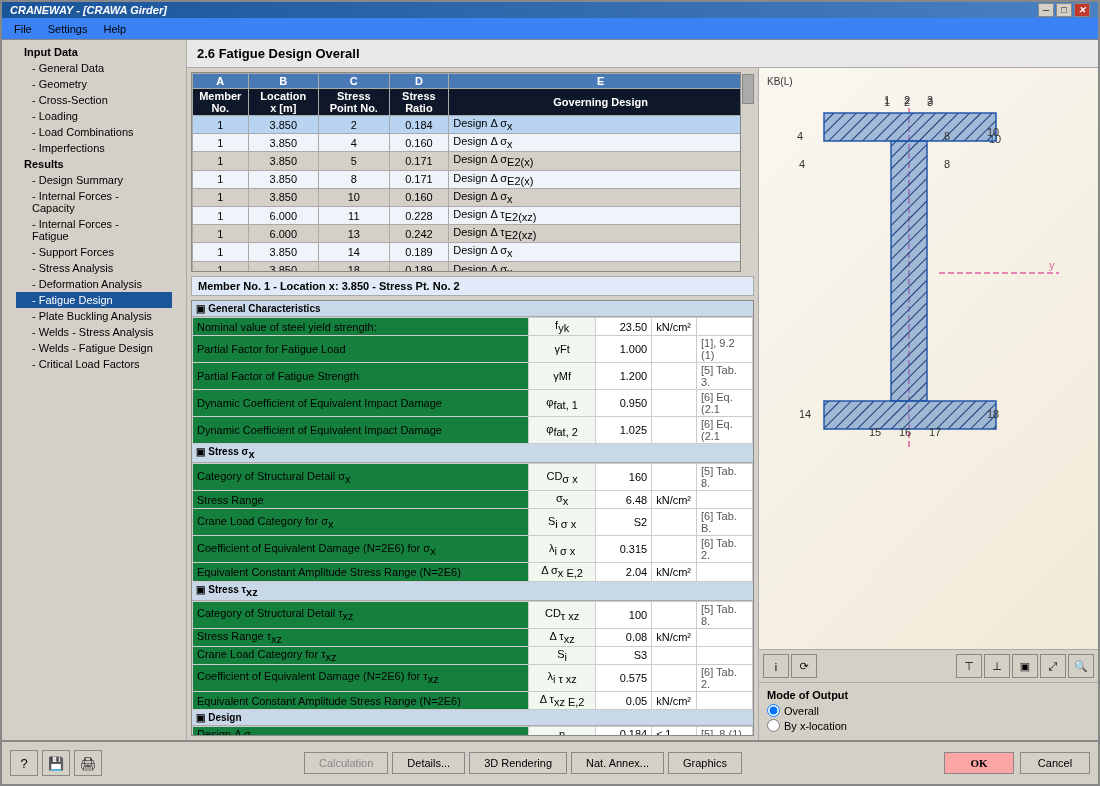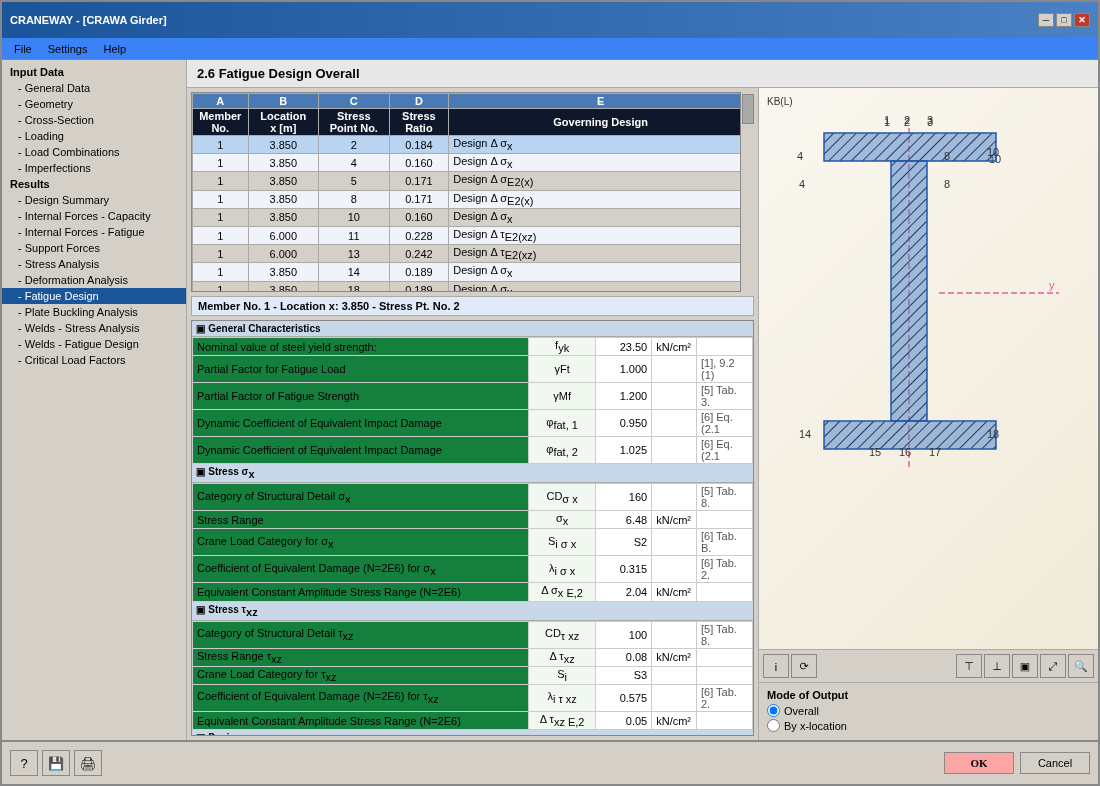--- a/index.html
+++ b/index.html
@@ -3,42 +3,42 @@
   <meta charset="utf-8">
   <style>
     * { box-sizing: border-box; margin: 0; padding: 0; font-family: Arial, sans-serif; font-size: 11px; }
     body { background: #d4d0c8; width: 1100px; height: 786px; overflow: hidden; }
 
     .window { width: 1100px; height: 786px; display: flex; flex-direction: column; border: 2px solid #888; background: #d4d0c8; }
 
     .title-bar {
       background: linear-gradient(to right, #1a5499, #4a80c4);
       color: white; padding: 4px 8px; display: flex; align-items: center; justify-content: space-between;
-      font-size: 12px; font-weight: bold; height: 36px;
+      font-size: 12px; font-weight: bold; height: 16px; font-style: italic;
     }
     .title-bar-buttons { display: flex; gap: 2px; }
     .title-btn {
       width: 16px; height: 14px; background: #c0392b; border: 1px solid #888;
       font-size: 9px; display: flex; align-items: center; justify-content: center; cursor: pointer; color: white;
     }
     .title-btn.min { background: #d4d0c8; color: black; }
     .title-btn.max { background: #d4d0c8; color: black; }
 
     .menu-bar {
       background: #3b82f6; border-bottom: 1px solid #888;
       display: flex; gap: 0; padding: 2px 4px; height: 22px; align-items: center;
     }
     .menu-item { padding: 2px 8px; cursor: pointer; font-size: 11px; }
 
     .main-content { display: flex; flex: 1; overflow: hidden; }
 
     
     .sidebar {
       width: 185px; background: #d4d0c8; border-right: 1px solid #aaa;
-      padding: 4px 0; overflow-y: auto; flex-shrink: 0;
+      padding: 4px 14px; overflow-y: auto; flex-shrink: 0;
     }
     .sidebar-section { padding: 2px 8px; font-weight: bold; font-size: 11px; cursor: pointer; }
     .sidebar-item {
       padding: 2px 16px; font-size: 11px; cursor: pointer; color: #000;
     }
     .sidebar-item.active { background: #1a5499; color: white; }
 
     
     .content-area { flex: 1; display: flex; flex-direction: column; overflow: hidden; }
 
@@ -498,19 +498,26 @@
     </div>
   </div>
 
   <div class="bottom-bar">
     <div class="bottom-left">
       <div class="btn-icon" title="Help">?</div>
       <div class="btn-icon" title="Save">💾</div>
       <div class="btn-icon" title="Print">🖨</div>
     </div>
 
+    <div class="bottom-center">
+      <button class="btn" disabled="" style="color:#888;">Calculation</button>
+      <button class="btn">Details...</button>
+      <button class="btn">3D Rendering</button>
+      <button class="btn">Nat. Annex...</button>
+      <button class="btn">Graphics</button>
+    </div>
 
     <div class="bottom-right">
       <button class="btn btn-primary" style="min-width:70px; font-weight:bold;">OK</button>
       <button class="btn" style="min-width:70px;">Cancel</button>
     </div>
   </div>
 </div>
 
 </body></html>

